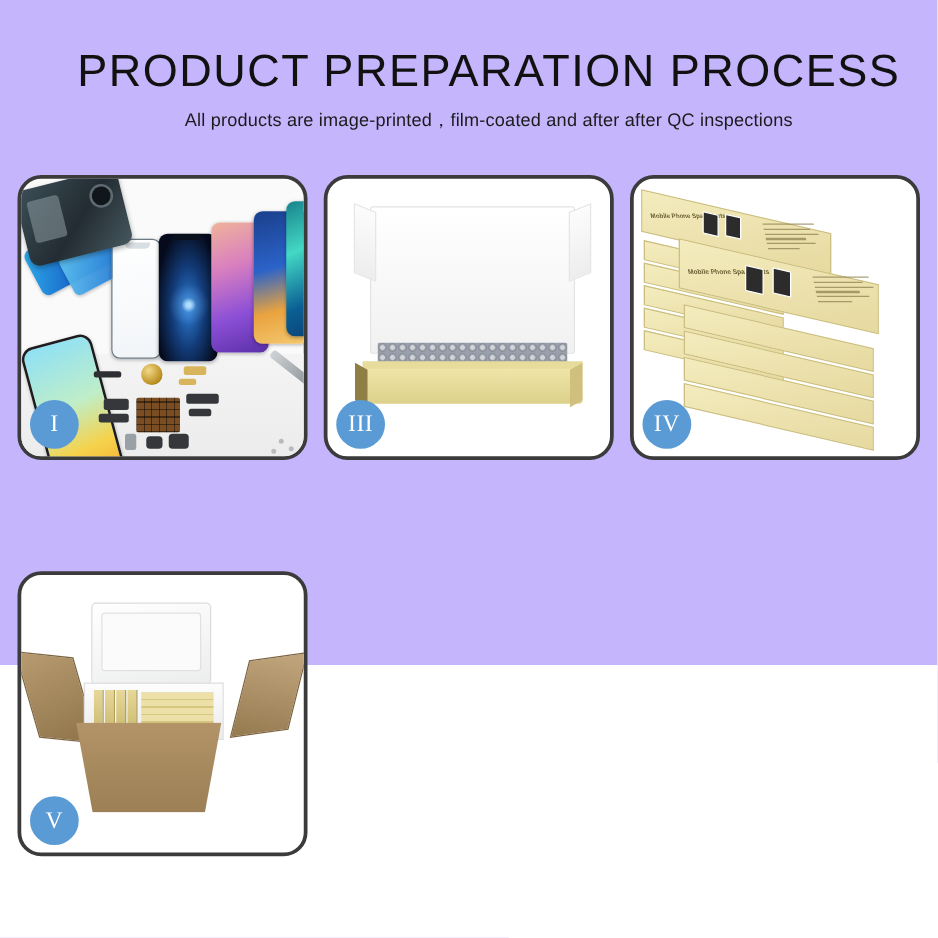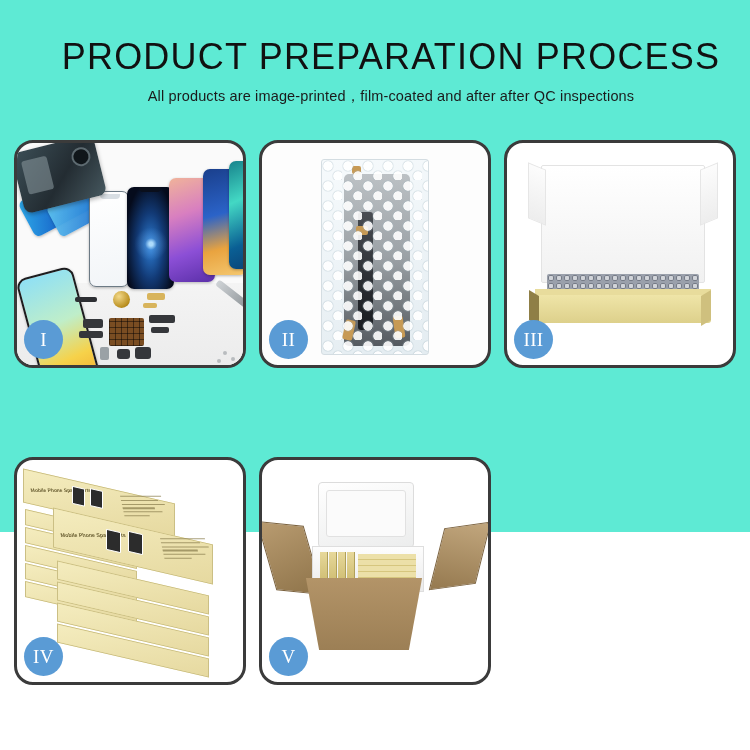--- a/index.html
+++ b/index.html
@@ -2,21 +2,21 @@
 <html><head>
 <meta charset="utf-8">
 <style>
   * { box-sizing: border-box; margin: 0; padding: 0; }
   html, body {
     width: 750px; height: 750px;
     background: #ffffff;
     font-family: "Liberation Sans", sans-serif;
     overflow: hidden;
   }
-  .page { position: relative; width: 750px; height: 532px; background: #5eead4; padding-left: 32px; }
+  .page { position: relative; width: 750px; height: 532px; background: #c4b5fd; padding-left: 32px; }
 
   
   .header { width: 100%; padding-top: 38px; text-align: center; }
   .title {
     font-family: "Liberation Sans", sans-serif;
     font-size: 36px;
     font-weight: 400;
     letter-spacing: 1.2px;
     color: #111111;
     line-height: 1.05;
@@ -373,34 +373,20 @@
         <div class="flex-c" style="left:118px;top:204px;width:16px;height:12px;border-radius:3px;"></div>
         <div class="flex-c" style="left:83px;top:204px;width:9px;height:13px;border-radius:2px;background:#9aa1a6;"></div>
         <div class="screw" style="left:206px;top:208px;"></div>
         <div class="screw" style="left:214px;top:214px;"></div>
         <div class="screw" style="left:200px;top:216px;"></div>
         <div class="tool"></div>
       </div>
       <div class="badge">I</div>
     </div>
 
-    <div class="panel p2">
-      <div class="stage">
-        <div class="bag">
-          <div class="inner-part"></div>
-          <div class="inner-strip"></div>
-          <div class="tab-gold" style="left:30px;top:6px;width:9px;height:8px;"></div>
-          <div class="tab-gold" style="left:34px;top:66px;width:12px;height:9px;"></div>
-          <div class="tab-gold" style="left:22px;top:160px;width:10px;height:20px;transform:rotate(12deg);"></div>
-          <div class="tab-gold" style="left:72px;top:156px;width:10px;height:22px;transform:rotate(-8deg);"></div>
-          <div class="bubbles"></div>
-        </div>
-      </div>
-      <div class="badge">II</div>
-    </div>
 
     <div class="panel p3">
       <div class="stage">
         <div class="box3-foam"></div>
         <div class="box3-bubbles"></div>
         <div class="box3-lip"></div>
         <div class="box3-front"></div>
         <div class="box3-side-l"></div>
         <div class="box3-side-r"></div>
       </div>

